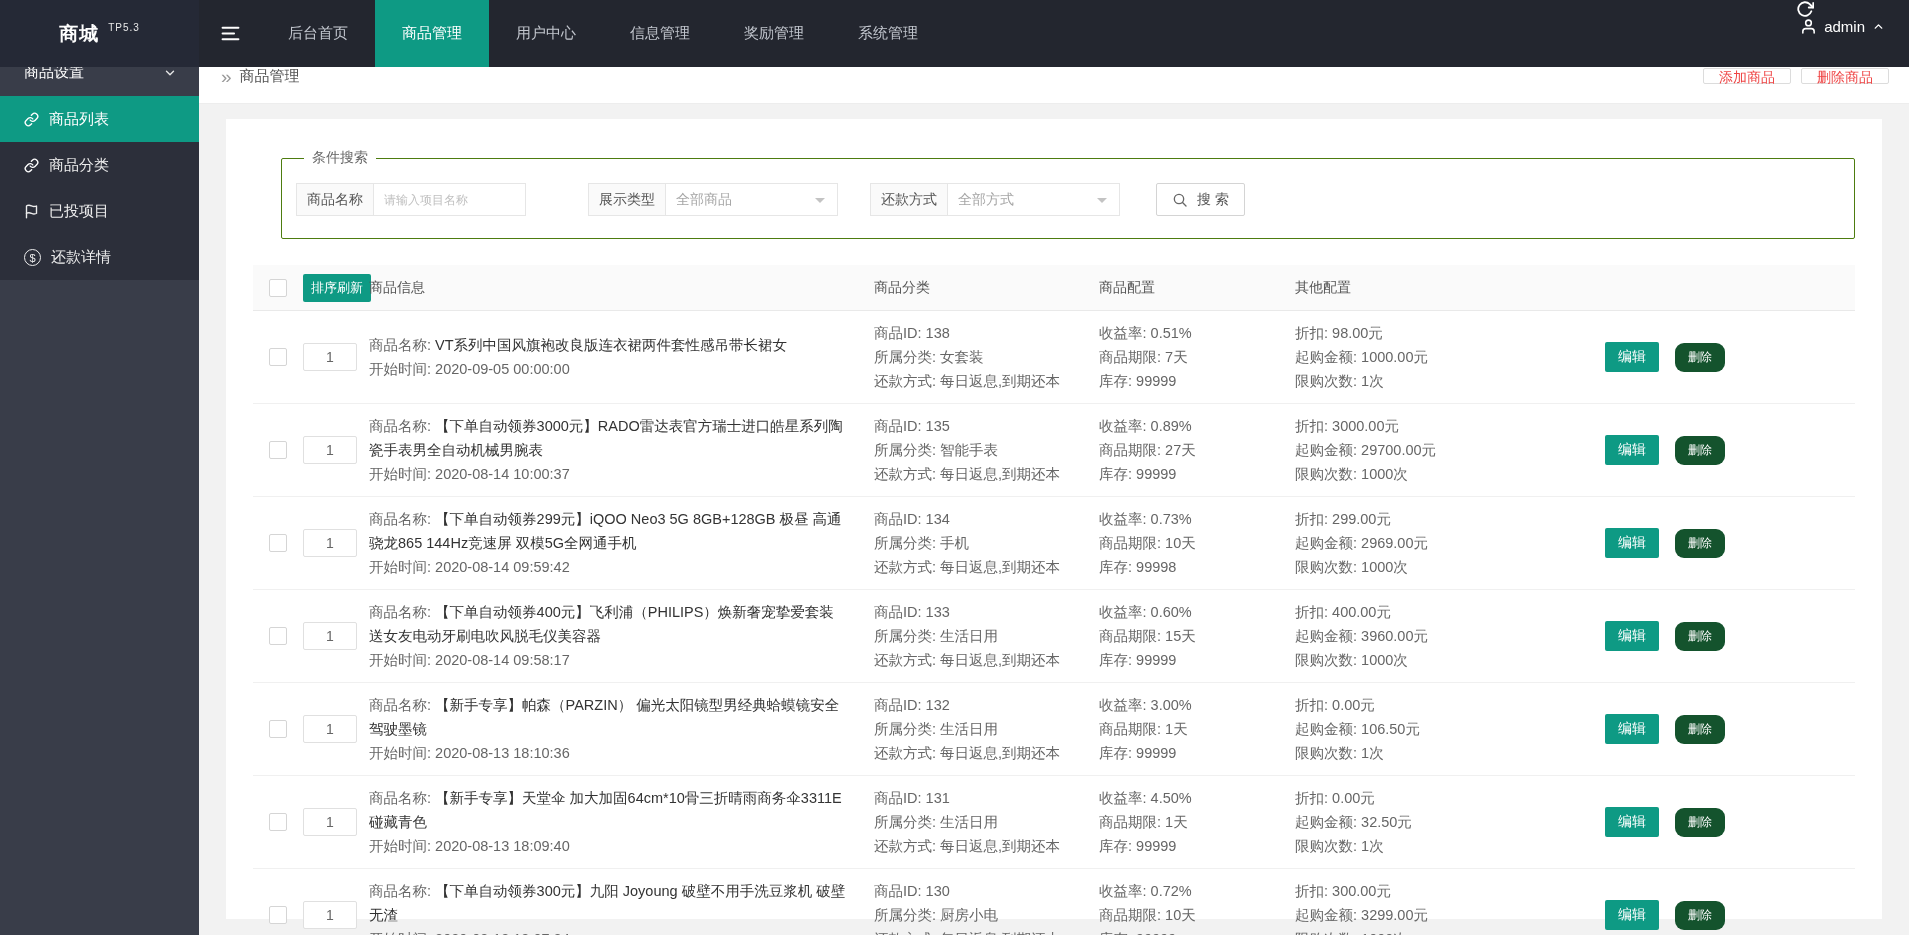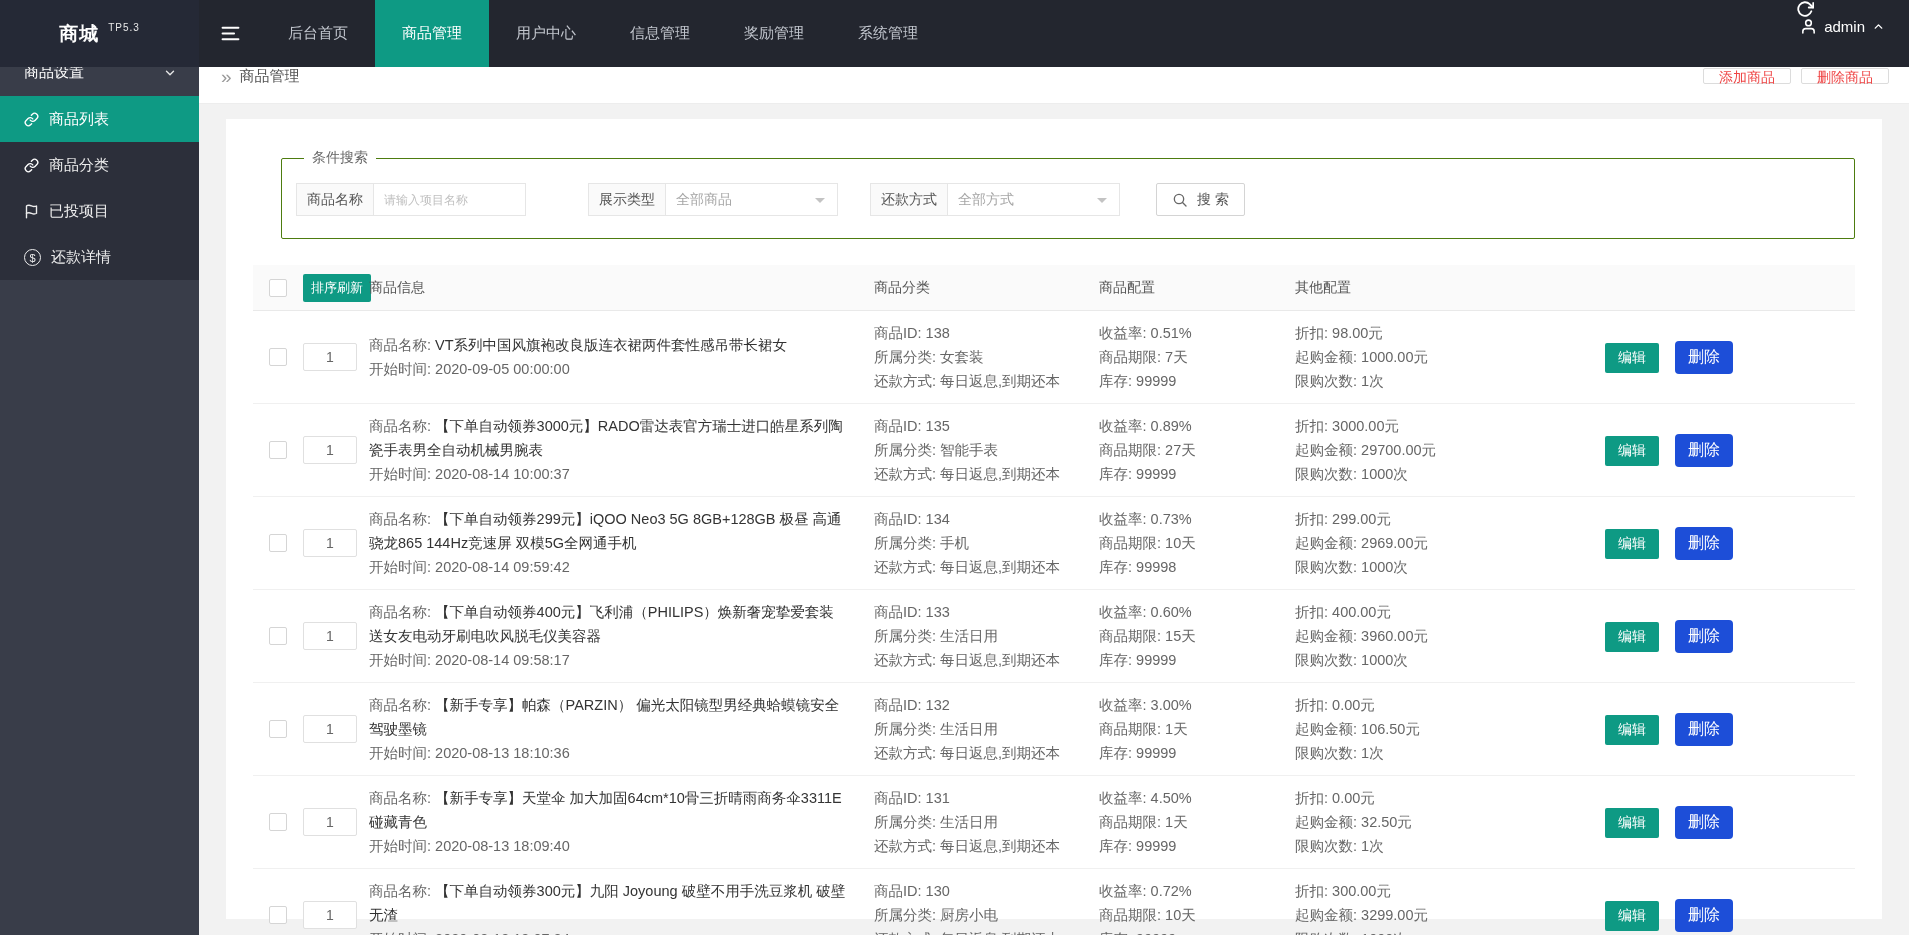--- a/index.html
+++ b/index.html
@@ -71,22 +71,22 @@
     border:1px solid #d5d5d5; border-radius:2px; cursor:pointer; }
   .cell-center { display:flex; justify-content:center; }
   .trow { border-bottom:1px solid #f0f0f0; padding:10px 0; min-height:79px; }
   .sort-input { width:54px; height:28px; border:1px solid #e0e0e0; border-radius:2px;
     text-align:center; color:#666; font-size:14px; outline:none; font-family:inherit; }
   .iline { line-height:24px; font-size:14.5px; color:#666; }
   .iline .dark { color:#333; }
   .col-info { padding-right:28px; }
   .btn-edit { background:#0e9a84; color:#fff; border:none; border-radius:2px; padding:6px 13px;
     font-size:14px; cursor:pointer; margin-right:12px; font-family:inherit; }
-  .btn-del { background:#1d4ed8; color:#fff; border:none; border-radius:4px; padding:6px 13px;
-    font-size:16px; cursor:pointer; font-family:inherit; }
+  .btn-del { background:#14532d; color:#fff; border:none; border-radius:9px; padding:6px 13px;
+    font-size:12px; cursor:pointer; font-family:inherit; }
 
   svg.ic { display:block; }
   .coin { display:inline-flex; width:17px; height:17px; border:1.5px solid #ededed; border-radius:50%;
     align-items:center; justify-content:center; font-size:11px; color:#ededed; flex:0 0 auto; }
 </style>
 </head>
 <body>
 
 <div class="app">
 

